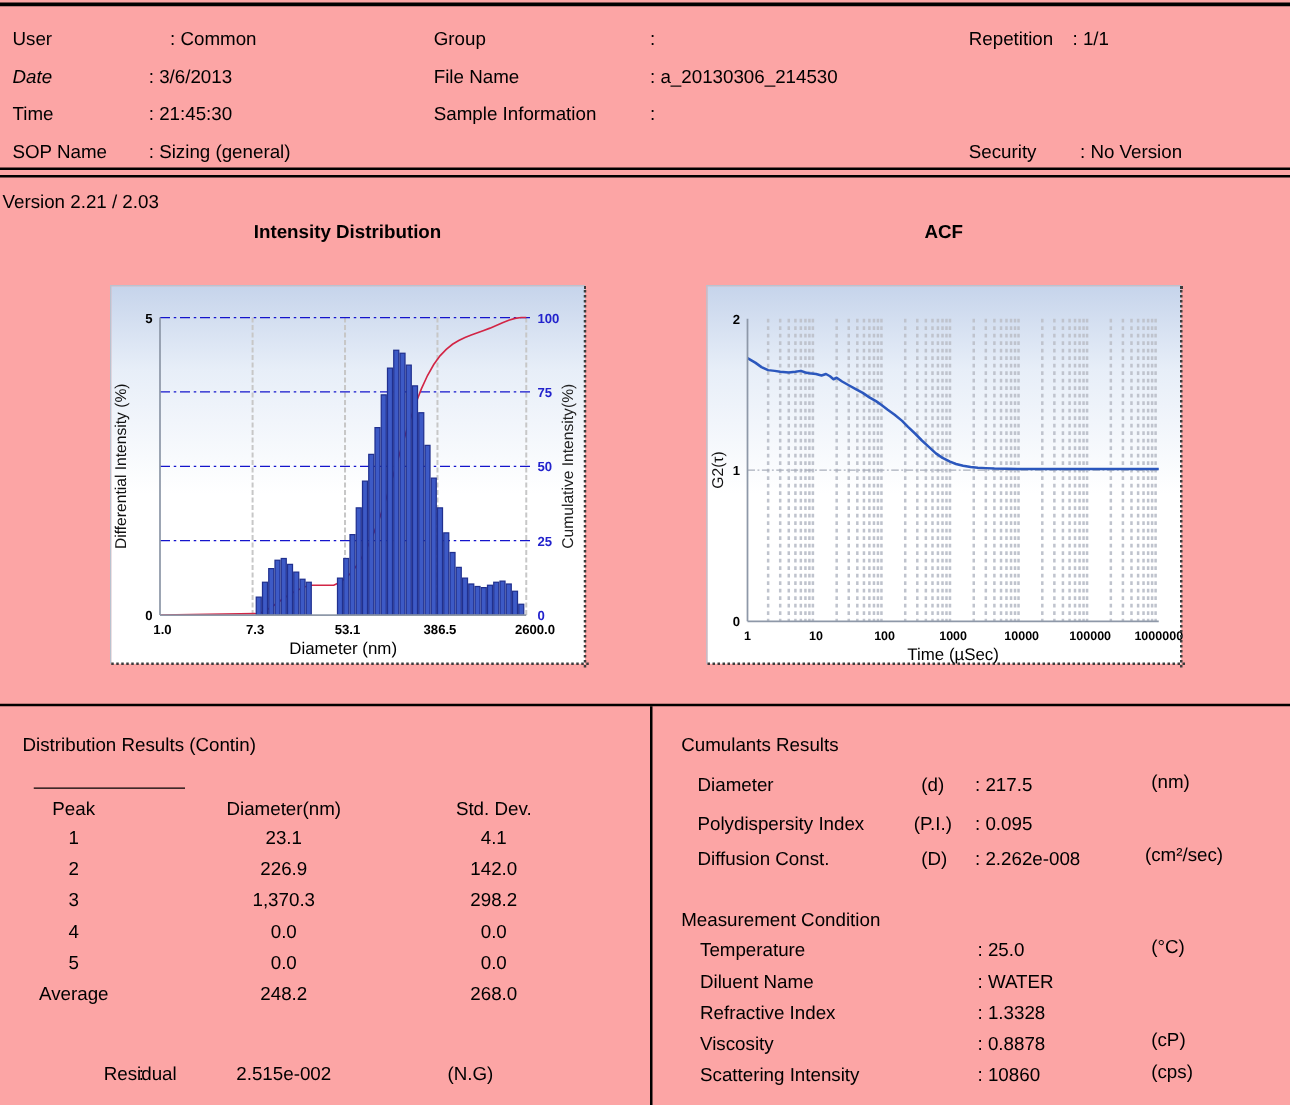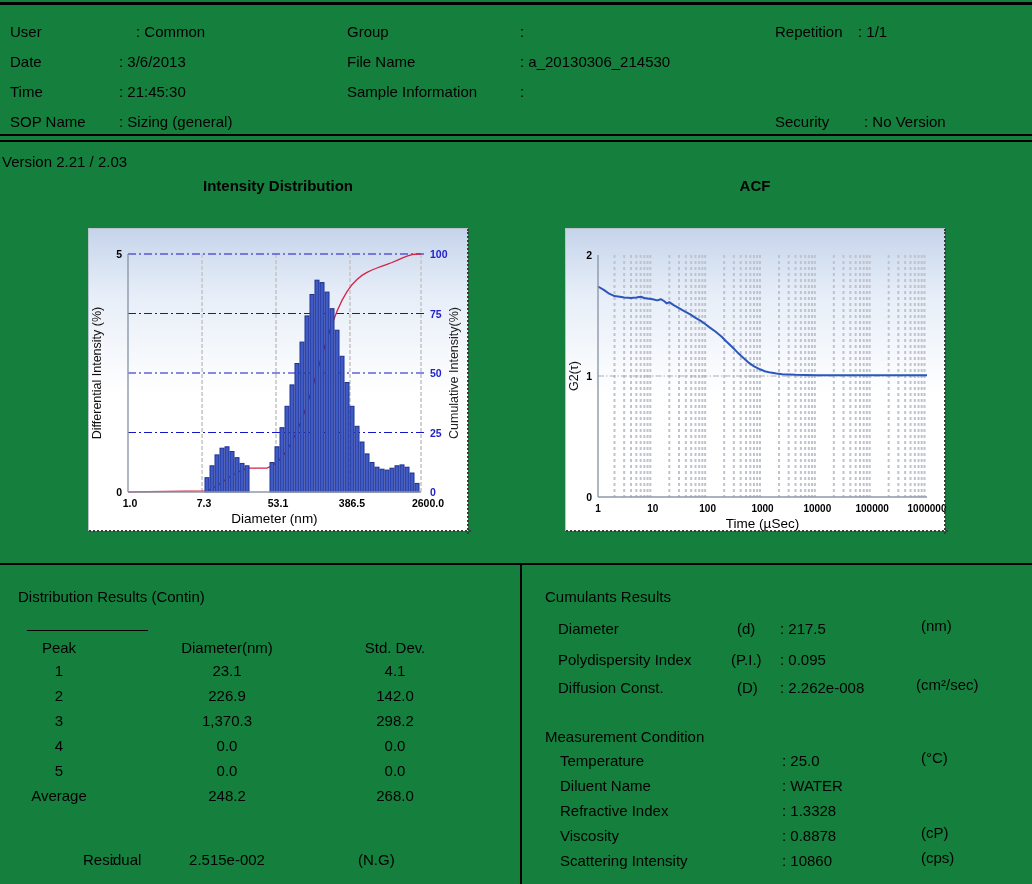--- a/index.html
+++ b/index.html
@@ -1,19 +1,19 @@
 <!DOCTYPE html>
 <html><head>
 <meta charset="utf-8">
 <style>
   * { margin:0; padding:0; box-sizing:border-box; }
   html,body { background:#fff; }
   .page {
     position:relative; width:1032px; height:884px; overflow:hidden;
-    background:#15803d; color:#000;
+    background:#fca5a5; color:#000;
     font-family:"Liberation Sans", sans-serif; font-size:15px;
   }
   .abs { position:absolute; white-space:nowrap; }
   .rule { position:absolute; left:0; right:0; background:#000; }
   .vrule { position:absolute; background:#000; }
   .chart-title { position:absolute; top:177px; width:380px; text-align:center; font-weight:600; font-size:15px; }
   .chart-widget {
     position:absolute; top:228px; width:380px; height:303px;
     background:linear-gradient(180deg,#c6d4eb 0%, #e7eef8 22%, #ffffff 55%);
     border-top:1px solid #b9c2cf; border-left:1px solid #b9c2cf;
@@ -38,21 +38,21 @@
 <div class="page">
 
   <div class="rule" style="top:2px;height:3px;"></div>
   <div class="rule" style="top:134px;height:2px;"></div>
   <div class="rule" style="top:140px;height:2px;"></div>
   <div class="rule" style="top:563px;height:2px;"></div>
   <div class="vrule" style="left:520px;top:565px;width:2px;height:319px;"></div>
 
   <div class="abs" style="left:10px;top:23px;">User</div>
   <div class="abs" style="left:119px;top:23px;margin-left:17px;">: Common</div>
-  <div class="abs" style="left:10px;top:53px;">Date</div>
+  <div class="abs" style="left:10px;top:53px;font-style:italic;">Date</div>
   <div class="abs" style="left:119px;top:53px;">: 3/6/2013</div>
   <div class="abs" style="left:10px;top:83px;">Time</div>
   <div class="abs" style="left:119px;top:83px;">: 21:45:30</div>
   <div class="abs" style="left:10px;top:113px;">SOP Name</div>
   <div class="abs" style="left:119px;top:113px;">: Sizing (general)</div>
 
   <div class="abs" style="left:347px;top:23px;">Group</div>
   <div class="abs" style="left:520px;top:23px;">:</div>
   <div class="abs" style="left:347px;top:53px;">File Name</div>
   <div class="abs" style="left:520px;top:53px;">: a_20130306_214530</div>

